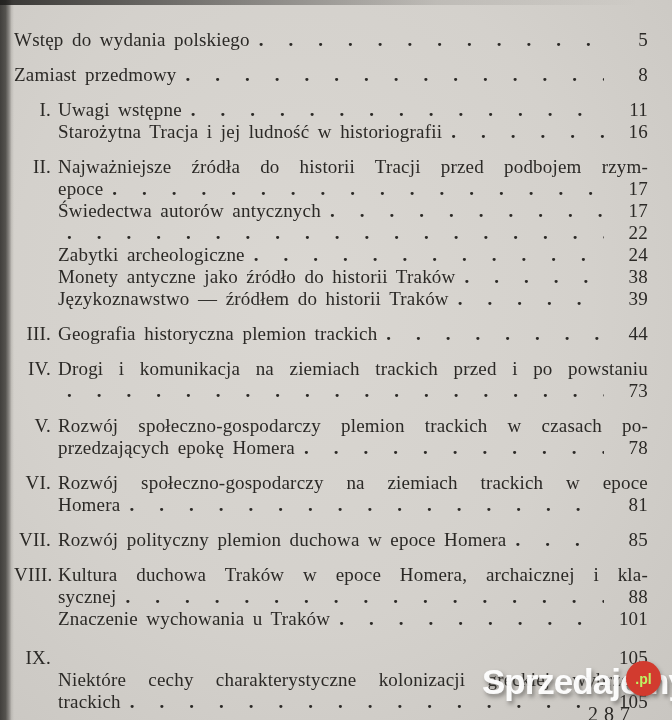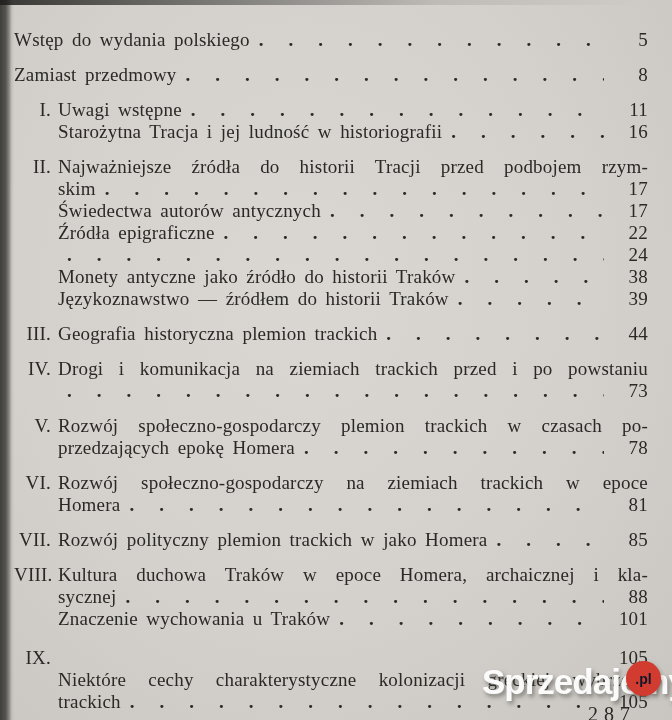--- a/index.html
+++ b/index.html
@@ -61,21 +61,21 @@
     font-weight: bold; font-size: 35px; line-height: 35px;
     letter-spacing: -1px;
     color: rgba(255,255,255,.94);
     text-shadow: 2px 3px 4px rgba(70,68,64,.55), 0 0 1px rgba(255,255,255,.4);
   }
   .wm-badge {
     position: absolute; left: 144px; top: -3px;
     width: 35px; height: 35px; border-radius: 50%;
     display: flex; align-items: center; justify-content: center;
     font-family: "Liberation Sans", "DejaVu Sans", sans-serif;
-    font-weight: bold; font-size: 14px; color: #0f172a;
+    font-weight: bold; font-size: 14px; color: #bef264;
     box-shadow: 1px 2px 4px rgba(40,38,35,.35);
   }
 </style>
 </head>
 <body>
 
 <div class="page">
   <div class="edge-left"></div>
   <div class="edge-top"></div>
 
@@ -101,38 +101,38 @@
         <span class="text">Starożytna Tracja i jej ludność w historiografii</span>
         <span class="leader" aria-hidden="true">........................................</span>
         <span class="page-num">16</span>
       </div>
       <div class="row gap">
         <span class="num">II.</span>
         <span class="text justify">Najważniejsze źródła do historii Tracji przed podbojem rzym-</span>
       </div>
       <div class="row">
         <span class="num"></span>
-        <span class="text">skim</span>
+        <span class="text">epoce</span>
         <span class="leader" aria-hidden="true">........................................</span>
         <span class="page-num">17</span>
       </div>
       <div class="row">
         <span class="num"></span>
         <span class="text">Świedectwa autorów antycznych</span>
         <span class="leader" aria-hidden="true">........................................</span>
         <span class="page-num">17</span>
       </div>
       <div class="row">
         <span class="num"></span>
-        <span class="text">Źródła epigraficzne</span>
         <span class="leader" aria-hidden="true">........................................</span>
         <span class="page-num">22</span>
       </div>
       <div class="row">
         <span class="num"></span>
+        <span class="text">Zabytki archeologiczne</span>
         <span class="leader" aria-hidden="true">........................................</span>
         <span class="page-num">24</span>
       </div>
       <div class="row">
         <span class="num"></span>
         <span class="text">Monety antyczne jako źródło do historii Traków</span>
         <span class="leader" aria-hidden="true">........................................</span>
         <span class="page-num">38</span>
       </div>
       <div class="row">
@@ -171,21 +171,21 @@
         <span class="text justify">Rozwój społeczno-gospodarczy na ziemiach trackich w epoce</span>
       </div>
       <div class="row">
         <span class="num"></span>
         <span class="text">Homera</span>
         <span class="leader" aria-hidden="true">........................................</span>
         <span class="page-num">81</span>
       </div>
       <div class="row gap">
         <span class="num">VII.</span>
-        <span class="text">Rozwój polityczny plemion trackich w jako Homera</span>
+        <span class="text">Rozwój polityczny plemion duchowa w epoce Homera</span>
         <span class="leader" aria-hidden="true">........................................</span>
         <span class="page-num">85</span>
       </div>
       <div class="row gap">
         <span class="num">VIII.</span>
         <span class="text justify">Kultura duchowa Traków w epoce Homera, archaicznej i kla-</span>
       </div>
       <div class="row">
         <span class="num"></span>
         <span class="text">sycznej</span>

